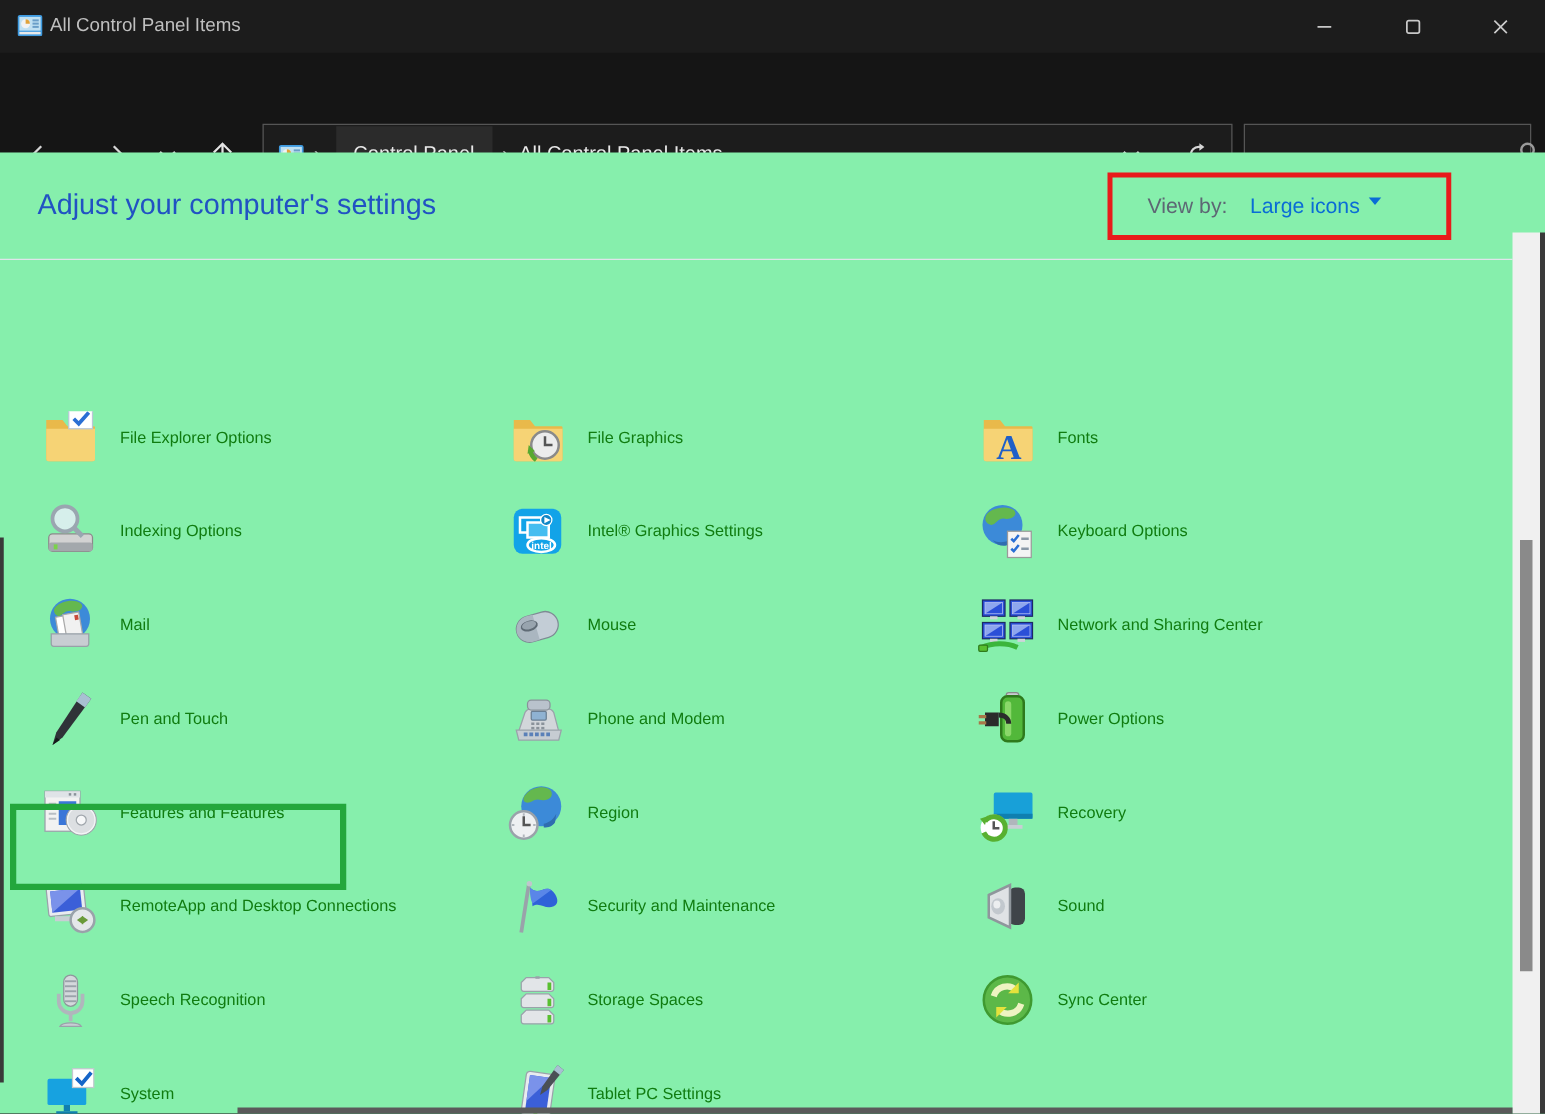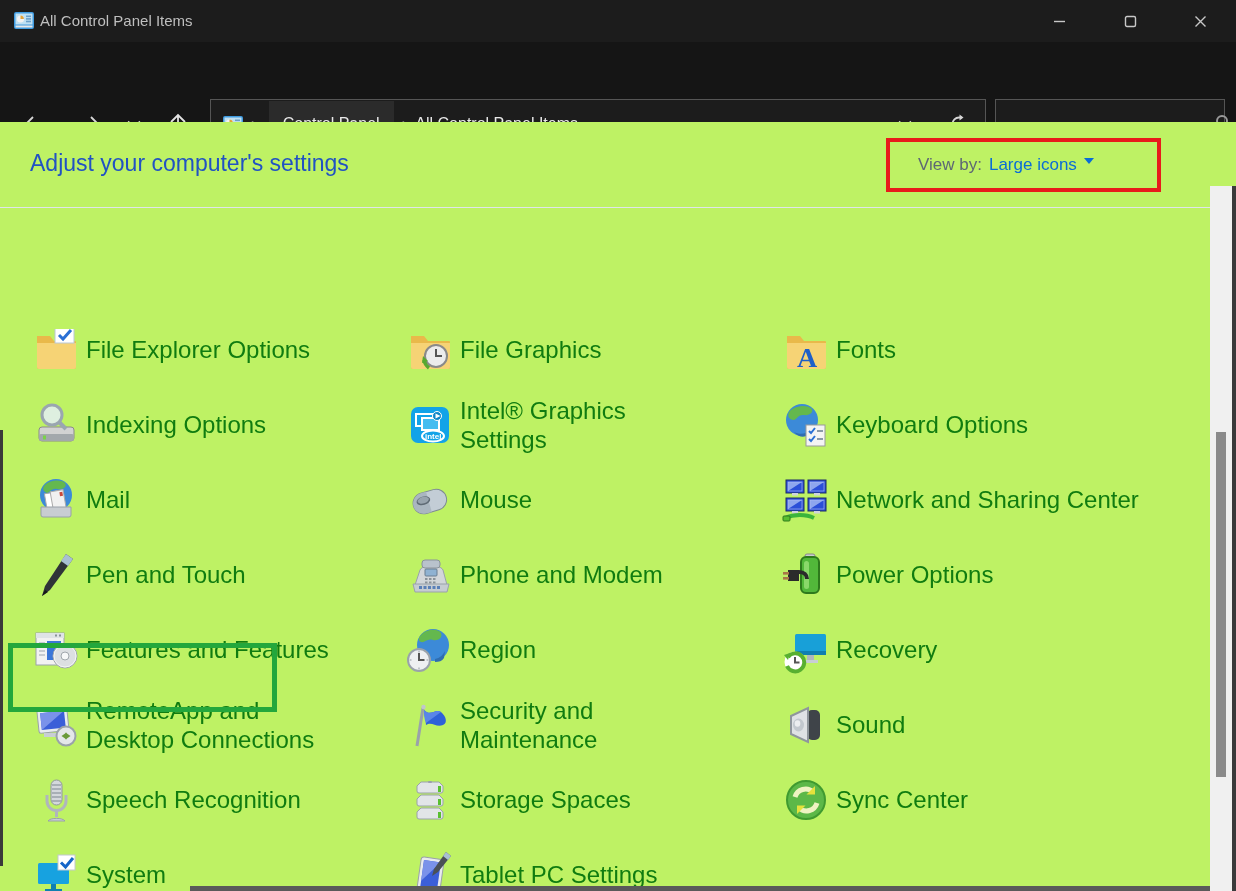--- a/index.html
+++ b/index.html
@@ -17,34 +17,34 @@
   #addressbar .cp-mini{margin-left:12px;width:20px;height:16px;flex:none;}
   .crumb-sep{color:#b9b9b9;font-size:17px;margin:0 8px;flex:none;}
   .crumb{color:#e8e8e8;font-size:16px;white-space:nowrap;}
   .crumb.seg{background:#2b2b2b;height:46px;line-height:46px;padding:0 14px;margin-left:4px;}
   #addr-chevron{position:absolute;left:888px;top:57px;width:34px;height:50px;display:flex;align-items:center;justify-content:center;}
   #refresh-btn{position:absolute;left:940px;top:57px;width:38px;height:50px;display:flex;align-items:center;justify-content:center;}
   #searchbox{position:absolute;left:995px;top:57px;width:230px;height:50px;background:#1c1c1c;border:1px solid #555;box-sizing:border-box;display:flex;align-items:center;}
   #searchbox input{flex:1;background:transparent;border:none;outline:none;color:#ddd;font-size:15px;padding:0 10px;font-family:"Liberation Sans",sans-serif;}
   #searchbox .mag{flex:none;margin-right:14px;}
   
-  #content{position:absolute;left:0;top:122px;width:1236px;height:769px;background:#bef264;}
+  #content{position:absolute;left:0;top:122px;width:1236px;height:769px;background:#86efac;}
   #page-title{position:absolute;left:30px;top:28px;font-size:23px;color:var(--header-blue);}
   #viewby{position:absolute;left:918px;top:33px;font-size:17px;display:flex;}
   #viewby .vb-label{color:#5d6774;}
-  #viewby .vb-value{color:var(--view-blue);margin-left:7px;}
+  #viewby .vb-value{color:var(--view-blue);margin-left:18px;}
   #viewby .caret{width:0;height:0;border-left:5px solid transparent;border-right:5px solid transparent;border-top:6px solid var(--view-blue);margin-left:7px;margin-top:3px;}
   #sep-line{position:absolute;left:0;top:85px;width:1210px;height:1px;background:#dfe5eb;}
   
   #items-viewport{position:absolute;left:0;top:207px;width:1210px;height:684px;overflow:hidden;}
   #items-grid{position:absolute;left:32px;top:-17px;display:grid;grid-template-columns:374px 376px 402px;grid-auto-rows:75px;}
   .cell{display:flex;align-items:center;cursor:default;}
   .cell .icon{width:48px;height:48px;flex:none;}
   .cell .icon svg{width:48px;height:48px;display:block;}
-  .cell .label{margin-left:6px;font-size:24px;line-height:29px;color:var(--label-green);max-width:258px;}
+  .cell .label{margin-left:16px;font-size:13px;line-height:29px;color:var(--label-green);max-width:258px;}
   .cell:nth-child(3n) .label{max-width:350px;}
   
   #red-box{position:absolute;left:886px;top:138px;width:275px;height:54px;border:4px solid var(--ann-red);box-sizing:border-box;pointer-events:none;}
   #green-box{position:absolute;left:8px;top:643px;width:269px;height:69px;border:5px solid var(--ann-green);box-sizing:border-box;pointer-events:none;}
   
   #scroll-track{position:absolute;left:1210px;top:186px;width:22px;height:705px;background:#f0f0f0;}
   #scroll-thumb{position:absolute;left:1216px;top:432px;width:10px;height:345px;background:#8a8a8a;}
   
   #edge-right{position:absolute;left:1232px;top:186px;width:4px;height:705px;background:#3a3a3a;}
   #edge-bottom{position:absolute;left:190px;top:886px;width:1020px;height:5px;background:#5a5a5a;}

